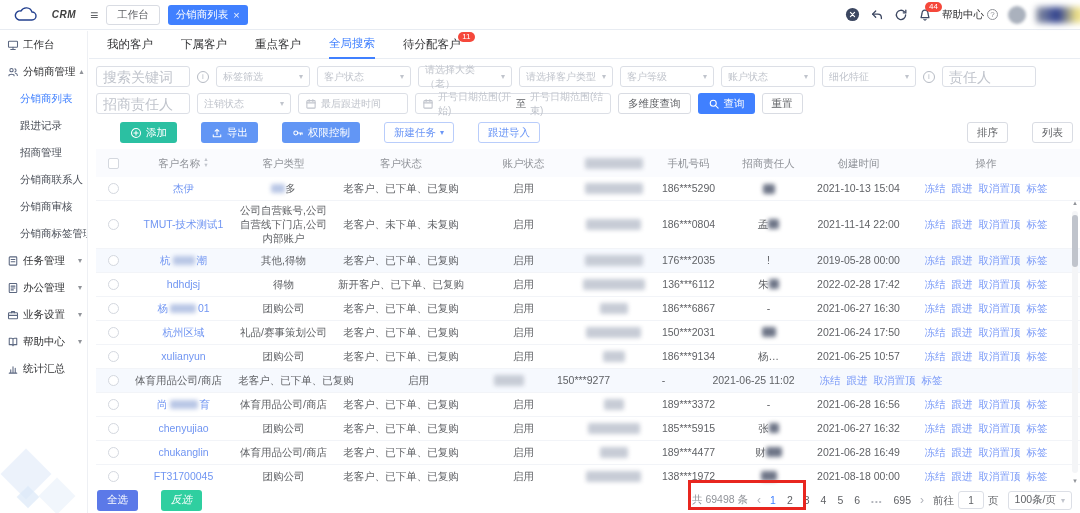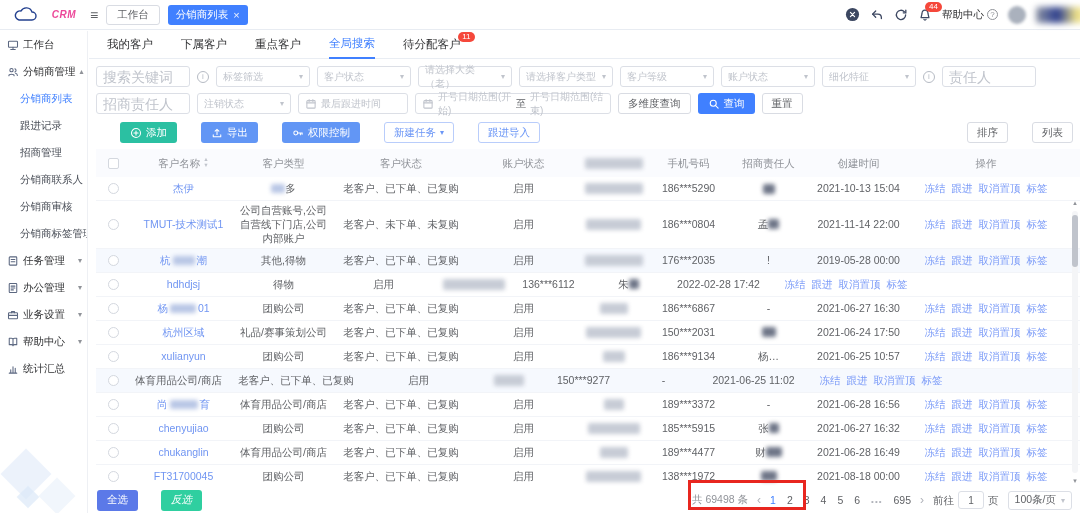--- a/index.html
+++ b/index.html
@@ -1,21 +1,21 @@
 <!DOCTYPE html>
 <html><head>
 <meta charset="utf-8">
 <style>
   * { margin:0; padding:0; box-sizing:border-box; }
   html,body { width:1080px; height:513px; overflow:hidden; background:#fff;
     font-family:"Liberation Sans","DejaVu Sans",sans-serif; position:relative; }
   
   .topbar { position:absolute; top:0; left:0; right:0; height:30px; background:#fff;
     border-bottom:1px solid #e8ecf2; display:flex; align-items:center; z-index:5; }
-  .logo { width:88px; display:flex; align-items:center; justify-content:center; gap:14px; color:#ec4899; }
+  .logo { width:88px; display:flex; align-items:center; justify-content:center; gap:14px; color:#404040; }
   .logo b { font-size:10px; font-style:italic; letter-spacing:.5px; }
   .hamburger { font-size:14px; color:#606266; margin:0 8px 0 2px; cursor:pointer; }
   .wb-tab { height:20px; padding:0 10px; font-size:10.5px; color:#606266; background:#fff;
     border:1px solid #d9dce3; border-radius:3px; }
   .page-tab { height:20px; margin-left:8px; padding:0 8px; font-size:10.5px; color:#fff;
     background:#4080ff; border-radius:3px; display:flex; align-items:center; gap:5px; }
   .page-tab .x { font-size:11px; cursor:pointer; opacity:.9; }
   .topbar-right { margin-left:auto; display:flex; align-items:center; gap:10px; padding-right:0; }
   .tb-ico { color:#3c4761; display:flex; align-items:center; position:relative; cursor:pointer; }
   .badge { position:absolute; top:-6px; left:7px; background:#f5483b; color:#fff; font-size:8px;
@@ -523,20 +523,23 @@
         <div class="tr">
           <div class="td " style="width:35px">
             <span class="cb"></span>
           </div>
           <div class="td " style="width:105px">
             <span class="namelink">hdhdjsj</span>
           </div>
           <div class="td " style="width:95px">
             <span>得物</span>
           </div>
+          <div class="td " style="width:140px">
+            <span>新开客户、已下单、已复购</span>
+          </div>
           <div class="td " style="width:105px">
             <span>启用</span>
           </div>
           <div class="td " style="width:75px">
             <span class="chip grey" style="width:62px"></span>
           </div>
           <div class="td " style="width:75px">
             <span>136***6112</span>
           </div>
           <div class="td " style="width:85px">

